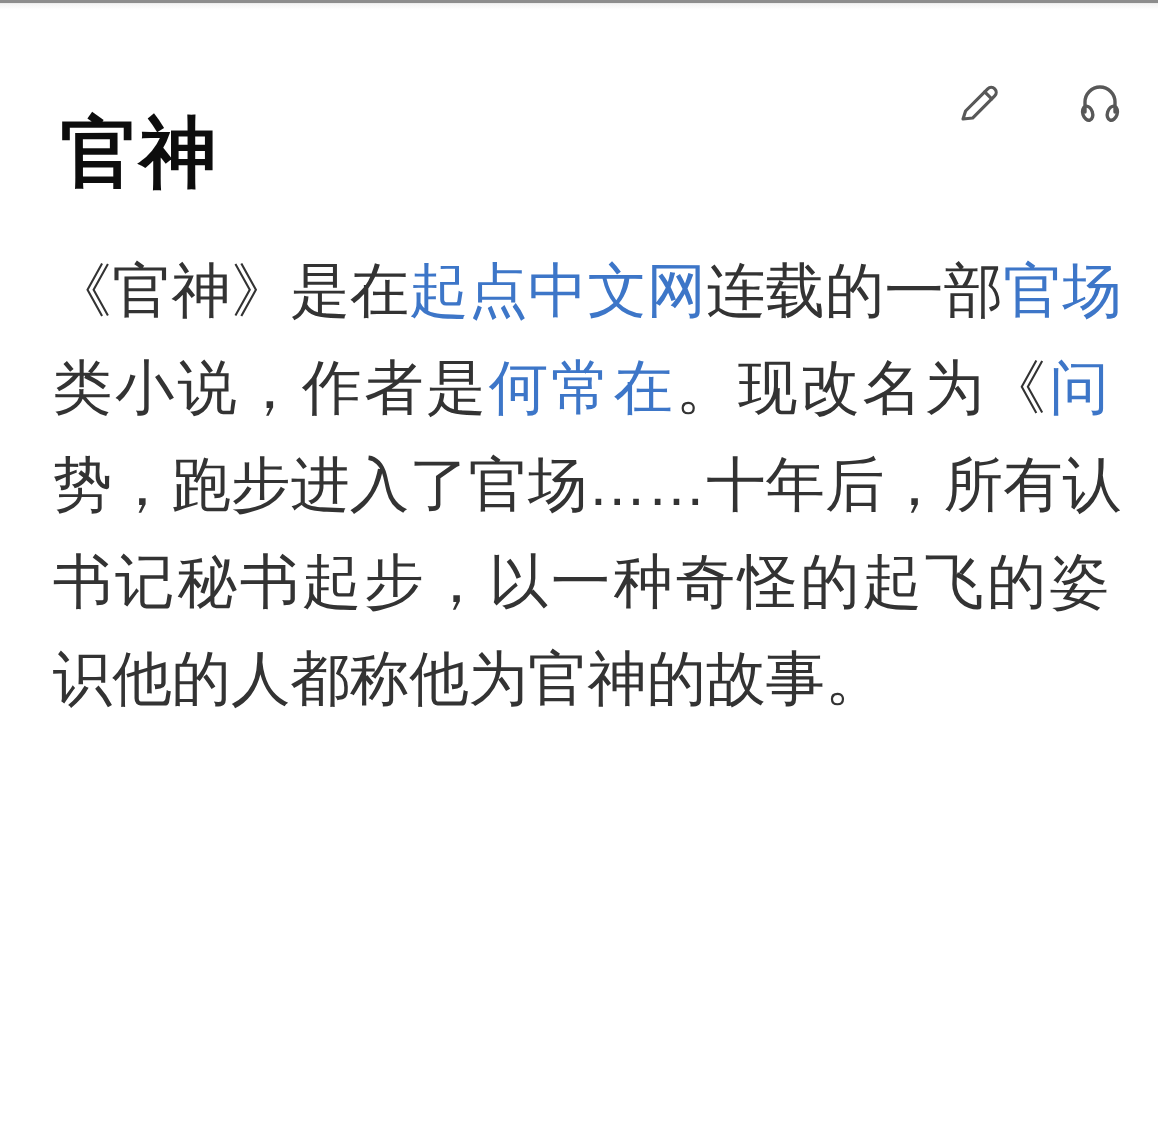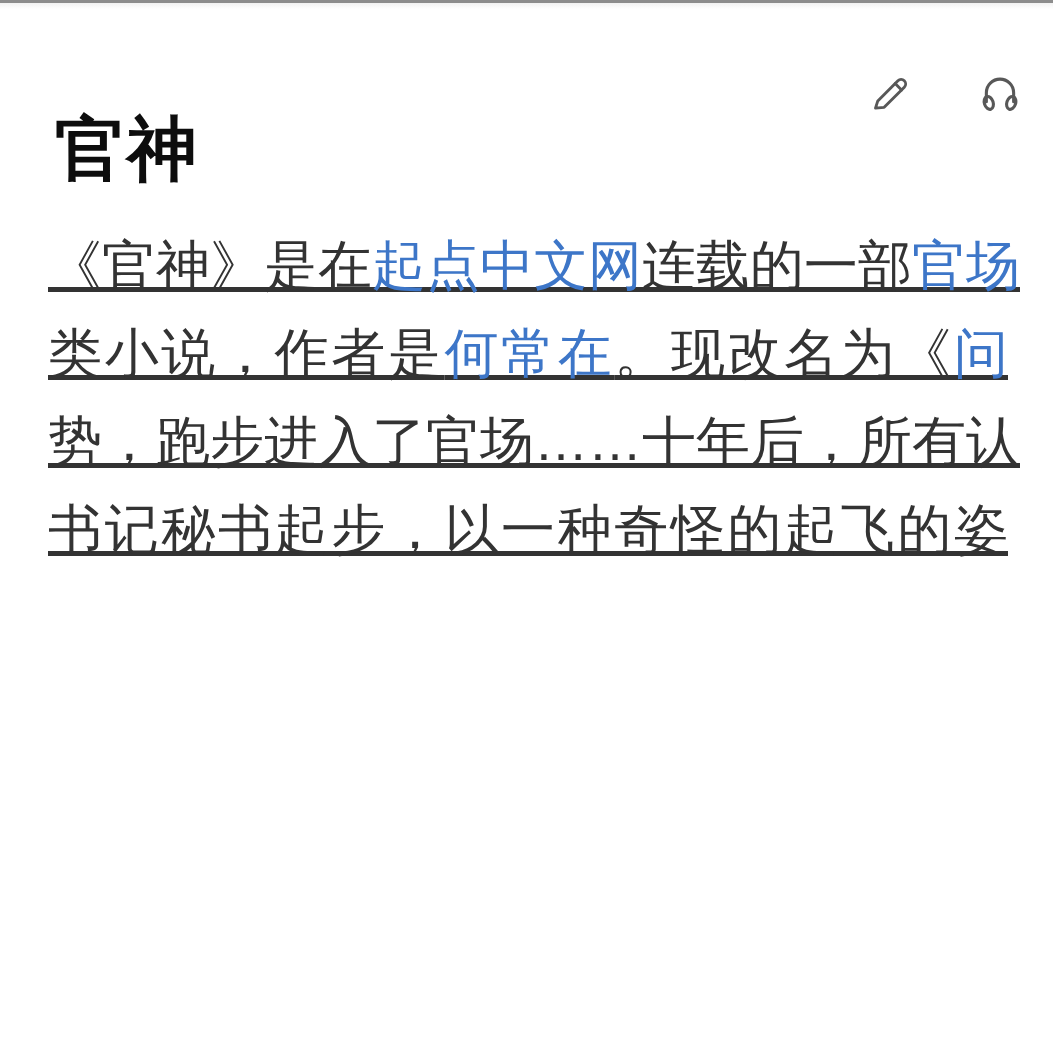--- a/index.html
+++ b/index.html
@@ -25,21 +25,21 @@
   }
   .top-bar-fade {
     position: absolute;
     top: 3px; left: 0; right: 0;
     height: 6px;
     background: linear-gradient(#f2f2f2, #ffffff);
   }
   .page-title {
     position: absolute;
     left: 55px;
-    top: 64px;
+    top: 54px;
     font-size: 70px;
     line-height: 76px;
     font-weight: 700;
     color: var(--title-color, #0d0d0d);
     letter-spacing: 2px;
     white-space: nowrap;
   }
   .header-icons {
     position: absolute;
     top: 71px;
@@ -63,21 +63,20 @@
     display: block;
   }
   .article {
     position: absolute;
     left: 48px;
     top: 221px;
     width: 960px;
     color: var(--text-color, #333333);
     font-size: 54px;
     line-height: 88px;
-    text-decoration: underline;
   }
   .text-line {
     height: 88px;
     text-align: justify;
     text-align-last: justify;
     white-space: nowrap;
   }
   .text-line.last {
     text-align-last: left;
   }
@@ -115,15 +114,16 @@
         </svg>
       </span>
     </button>
   </div>
 
   <div class="article">
       <div class="text-line"><span>《官神》是在</span><a class="wiki-link">起点中文网</a><span>连载的一部</span><a class="wiki-link">官场</a></div>
       <div class="text-line"><span>类小说，作者是</span><a class="wiki-link">何常在</a><span>。现改名为《</span><a class="wiki-link">问</a></div>
       <div class="text-line"><span>势，跑步进入了官场……十年后，所有认</span></div>
       <div class="text-line"><span>书记秘书起步，以一种奇怪的起飞的姿</span></div>
+      <div class="text-line last"><span>识他的人都称他为官神的故事。</span></div>
     </div>
 
 </div>
 
 </body></html>

